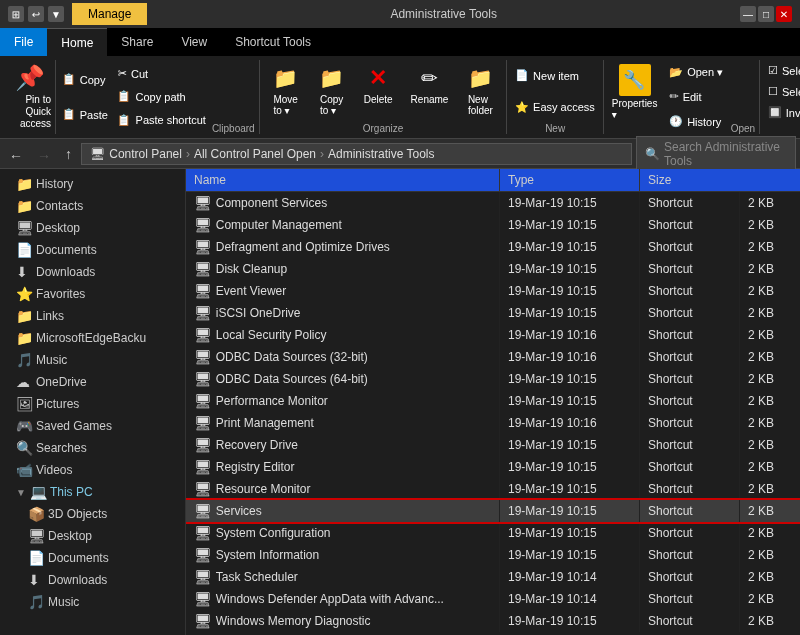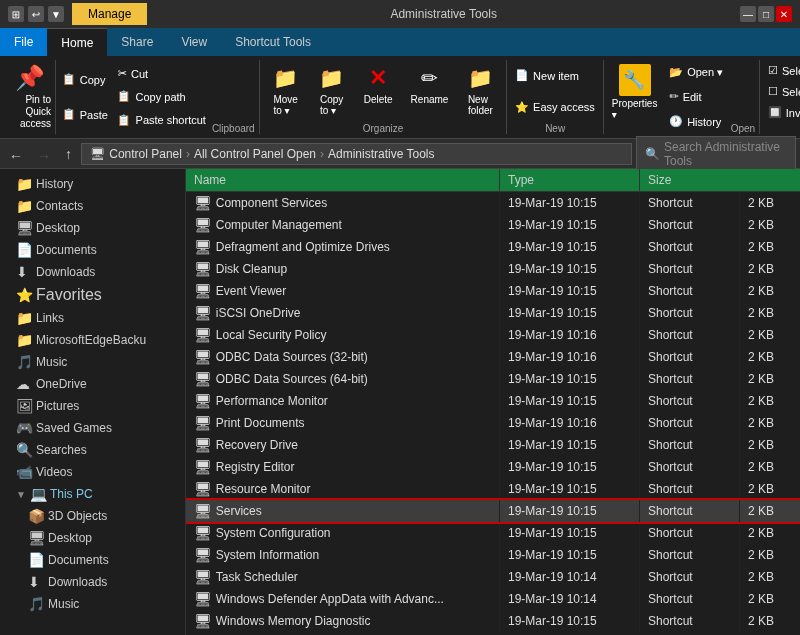--- a/index.html
+++ b/index.html
@@ -6,21 +6,21 @@
     body { font-family: 'Segoe UI', sans-serif; font-size: 12px; background: #1e1e1e; color: #fff; width: 800px; height: 635px; overflow: hidden; }
 
     
     .title-bar { background: #2d2d2d; display: flex; align-items: center; height: 28px; padding: 0 8px; }
     .title-bar-icons { display: flex; gap: 4px; margin-right: 8px; }
     .title-icon { width: 16px; height: 16px; background: #555; border-radius: 2px; display: flex; align-items: center; justify-content: center; font-size: 10px; }
     .title-text { flex: 1; text-align: center; font-size: 12px; color: #ccc; }
     .manage-tab { background: #f0c040; color: #000; padding: 4px 16px; font-size: 12px; font-weight: 500; }
 
     
-    .ribbon-tabs { background: #0c4a6e; display: flex; align-items: center; height: 28px; }
+    .ribbon-tabs { background: #000000; display: flex; align-items: center; height: 28px; }
     .tab-file { background: #0078d4; color: #fff; padding: 4px 14px; font-size: 12px; height: 28px; display: flex; align-items: center; cursor: pointer; }
     .tab-item { padding: 4px 14px; font-size: 12px; height: 28px; display: flex; align-items: center; cursor: pointer; color: #ccc; }
     .tab-active { background: #1e1e1e; color: #fff; border-top: 1px solid #555; }
 
     
     .ribbon { background: #1e1e1e; border-bottom: 1px solid #444; display: flex; padding: 4px 2px; gap: 0; min-height: 80px; }
     .rb-small { display: flex; align-items: center; gap: 4px; padding: 2px 4px; cursor: pointer; color: #fff; font-size: 11px; white-space: nowrap; }
     .rb-med { display: flex; flex-direction: column; align-items: center; padding: 4px 8px; cursor: pointer; color: #fff; font-size: 11px; }
     .rb-icon-med { width: 28px; height: 28px; display: flex; align-items: center; justify-content: center; font-size: 20px; margin-bottom: 2px; }
     .rb-icon-med .delete-x { color: #e00; font-size: 22px; font-weight: bold; }
@@ -36,21 +36,21 @@
     
     .main-content { display: flex; height: calc(635px - 28px - 28px - 80px - 30px); }
 
     
     .sidebar { width: 186px; background: #1e1e1e; border-right: 1px solid #333; overflow-y: auto; padding: 4px 0; flex-shrink: 0; }
     .sidebar-item { display: flex; align-items: center; padding: 3px 8px 3px 16px; cursor: pointer; color: #ccc; font-size: 12px; gap: 4px; white-space: nowrap; }
     .sidebar-item.thispc { color: #7ec8e3; }
 
     
     .file-list { flex: 1; background: #1e1e1e; overflow-y: auto; }
-    .file-header { display: grid; grid-template-columns: 1fr 140px 100px 60px; border-bottom: 1px solid #333; background: #15803d; position: sticky; top: 0; z-index: 1; }
+    .file-header { display: grid; grid-template-columns: 1fr 140px 100px 60px; border-bottom: 1px solid #333; background: #1d4ed8; position: sticky; top: 0; z-index: 1; }
     .file-header-cell { padding: 4px 8px; color: #ccc; font-size: 12px; cursor: pointer; border-right: 1px solid #333; }
     .file-header-cell:last-child { border-right: none; }
     .file-row { display: grid; grid-template-columns: 1fr 140px 100px 60px; cursor: pointer; }
     .file-row.selected { background: #3d3d3d; outline: 2px solid #c00; }
     .file-cell { padding: 3px 8px; color: #ddd; font-size: 12px; display: flex; align-items: center; gap: 4px; border-right: 1px solid #222; white-space: nowrap; overflow: hidden; text-overflow: ellipsis; }
     .file-cell:last-child { border-right: none; }
     .file-cell-icon { font-size: 14px; flex-shrink: 0; }
 
     
     ::-webkit-scrollbar { width: 8px; height: 8px; }
@@ -237,21 +237,21 @@
       <div class="sidebar-item" style="padding-left: 16px;">
         <span style="font-size:14px;width:16px;">📄</span>
         <span style="font-size:12px;">Documents</span>
       </div>
       <div class="sidebar-item" style="padding-left: 16px;">
         <span style="font-size:14px;width:16px;">⬇</span>
         <span style="font-size:12px;">Downloads</span>
       </div>
       <div class="sidebar-item" style="padding-left: 16px;">
         <span style="font-size:14px;width:16px;">⭐</span>
-        <span style="font-size:16px;">Favorites</span>
+        <span style="font-size:12px;">Favorites</span>
       </div>
       <div class="sidebar-item" style="padding-left: 16px;">
         <span style="font-size:14px;width:16px;">📁</span>
         <span style="font-size:12px;">Links</span>
       </div>
       <div class="sidebar-item" style="padding-left: 16px;">
         <span style="font-size:14px;width:16px;">📁</span>
         <span style="font-size:12px;">MicrosoftEdgeBacku</span>
       </div>
       <div class="sidebar-item" style="padding-left: 16px;">
@@ -398,21 +398,21 @@
         <span class="file-cell-icon">🖥</span>
         <span>Performance Monitor</span>
       </div>
       <div class="file-cell">19-Mar-19 10:15</div>
       <div class="file-cell">Shortcut</div>
       <div class="file-cell">2 KB</div>
     </div>
       <div class="file-row">
       <div class="file-cell">
         <span class="file-cell-icon">🖥</span>
-        <span>Print Documents</span>
+        <span>Print Management</span>
       </div>
       <div class="file-cell">19-Mar-19 10:16</div>
       <div class="file-cell">Shortcut</div>
       <div class="file-cell">2 KB</div>
     </div>
       <div class="file-row">
       <div class="file-cell">
         <span class="file-cell-icon">🖥</span>
         <span>Recovery Drive</span>
       </div>

